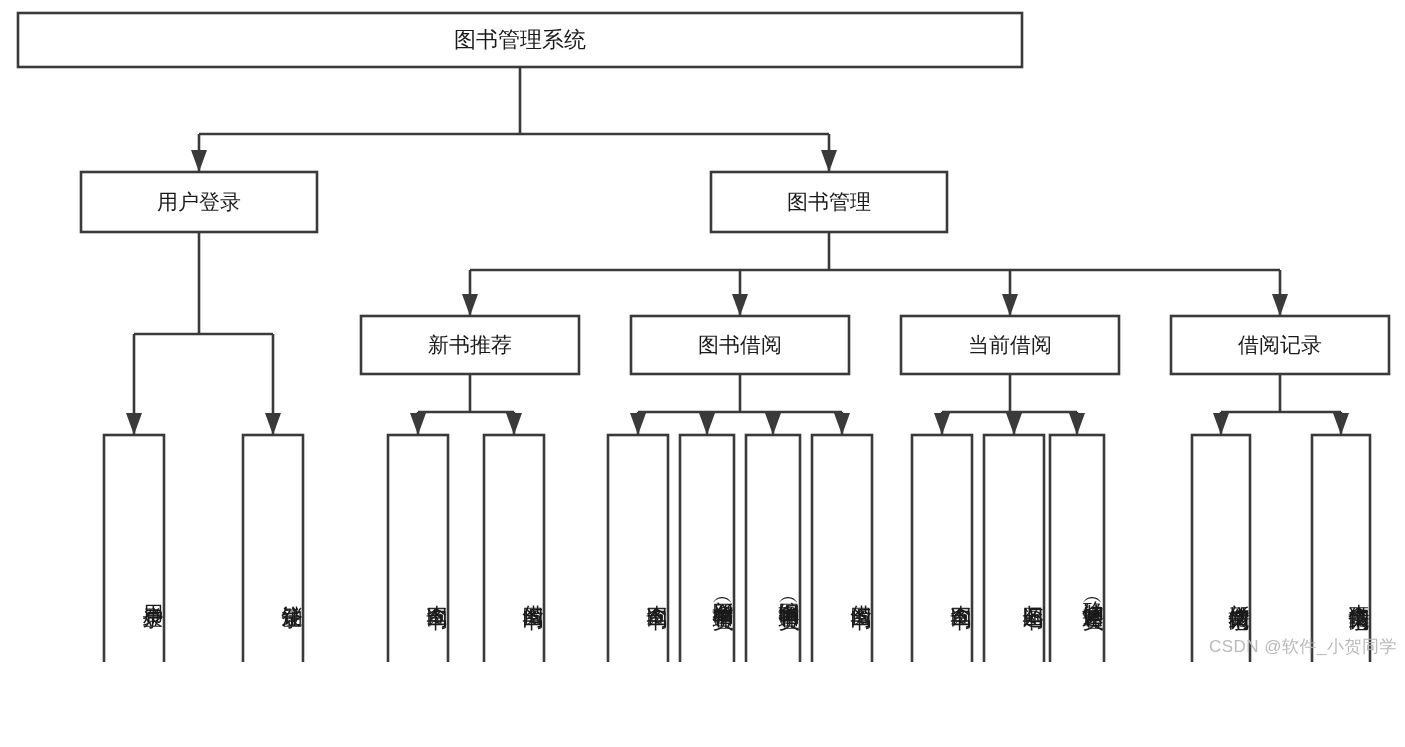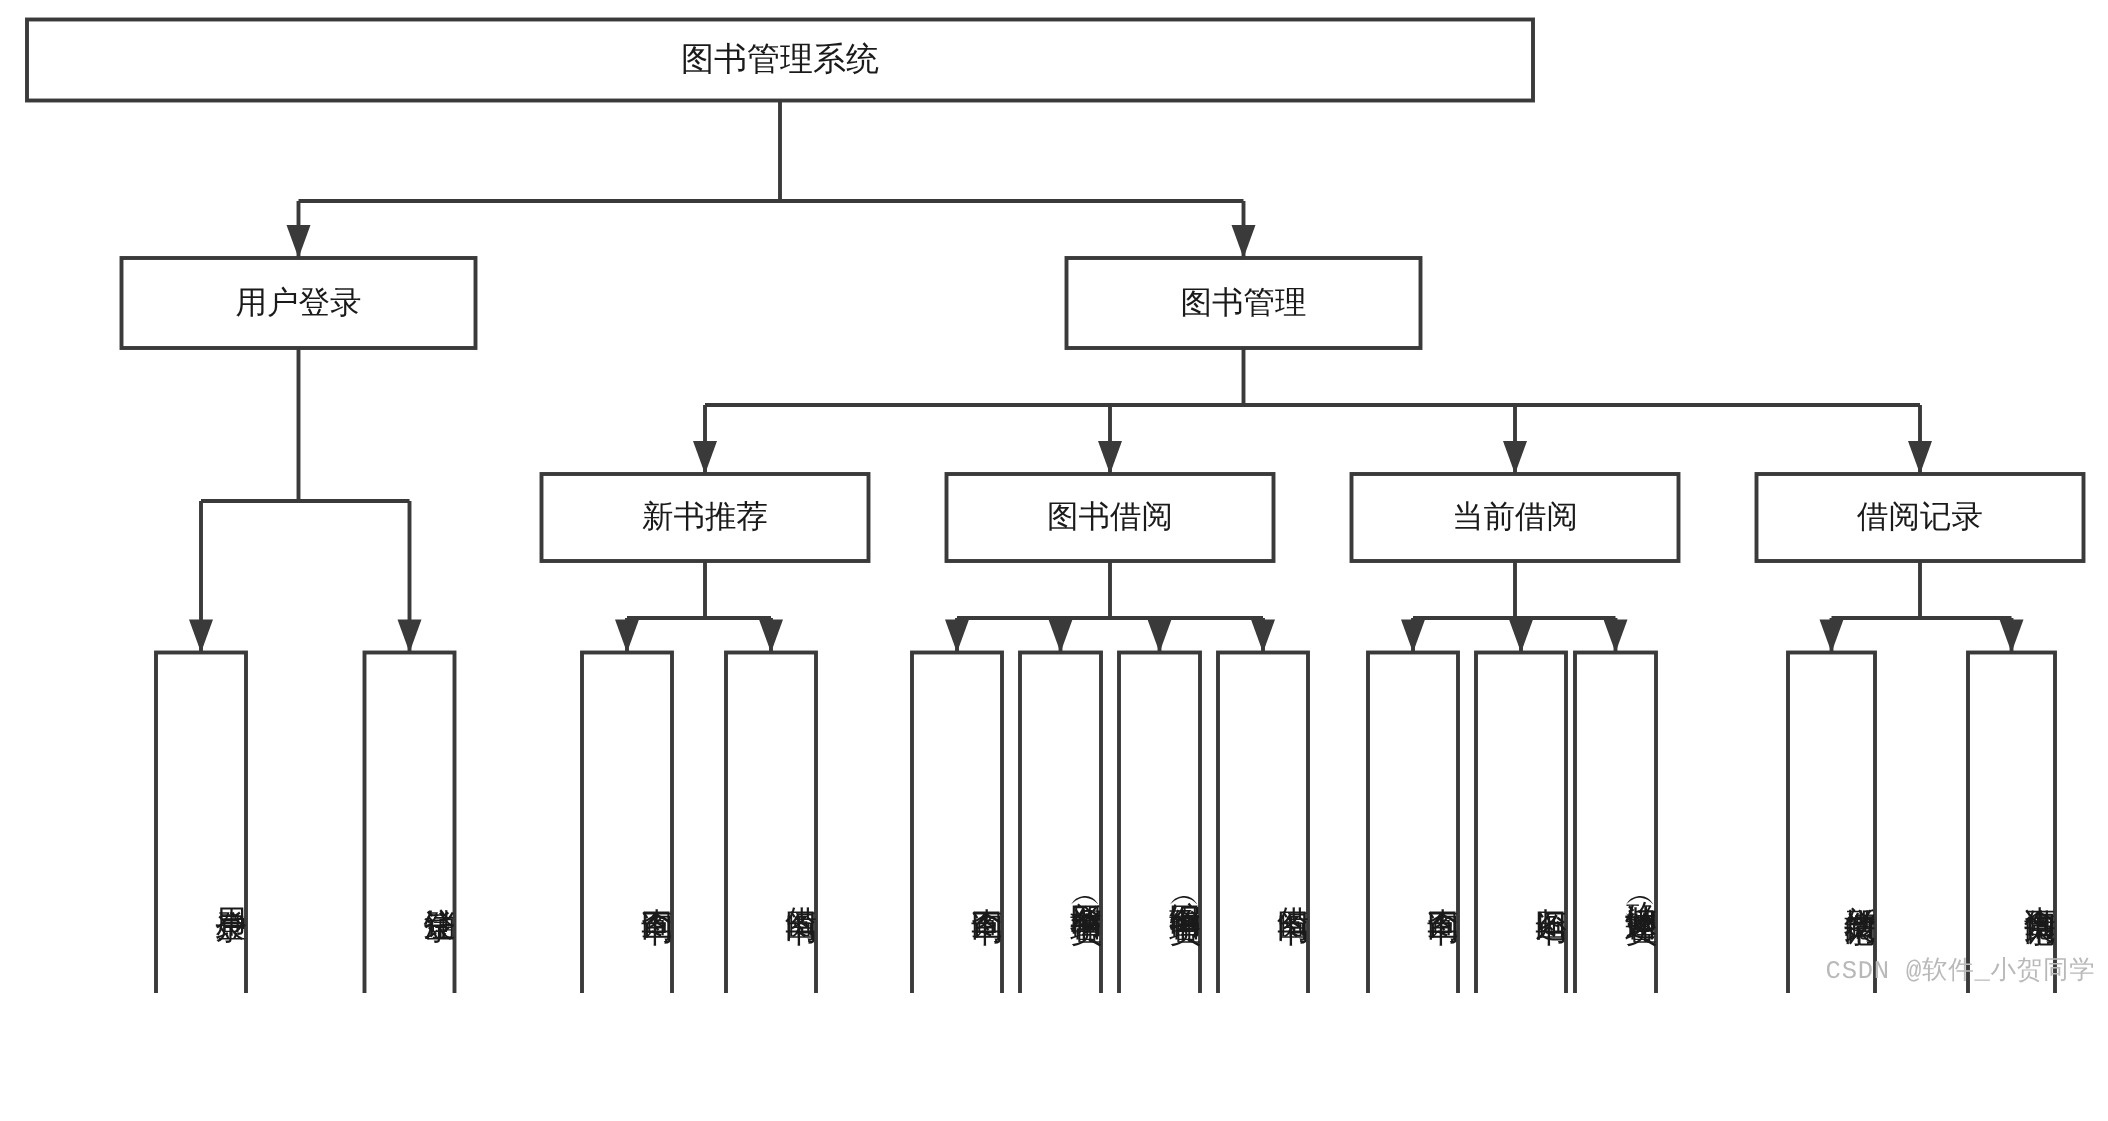--- a/index.html
+++ b/index.html
@@ -73,21 +73,21 @@
     font-family: "Liberation Sans", "DejaVu Sans", sans-serif;
   }
   .watermark {
     position: absolute;
     right: 8px;
     bottom: 4px;
     font-size: 17px;
     color: #b9b9b9;
     letter-spacing: 0.5px;
     user-select: none;
-    font-family: Liberation Mono, monospace;
+    font-family: Liberation Sans, sans-serif;
   }
 </style>
 </head>
 <body>
 
 <div id="diagram-root">
 
   <svg class="diagram-canvas" viewBox="0 0 1405 747" xmlns="http://www.w3.org/2000/svg">
     <g id="connector-layer">
         <line x1="520" y1="67" x2="520" y2="134" class="connector"></line>

